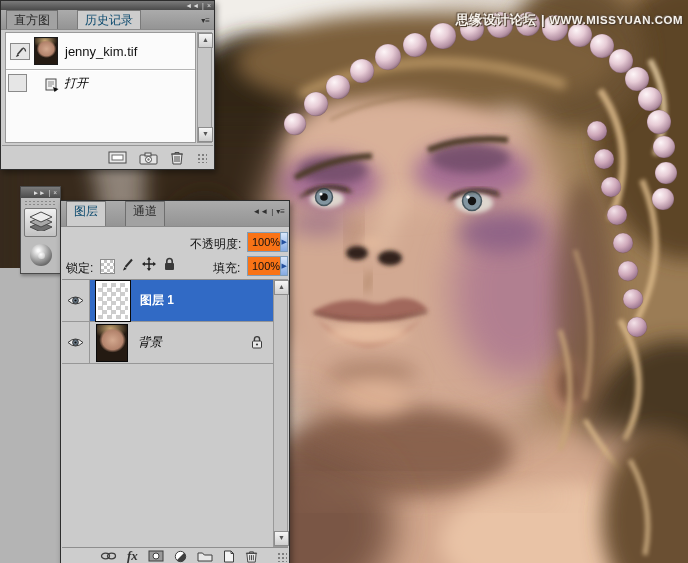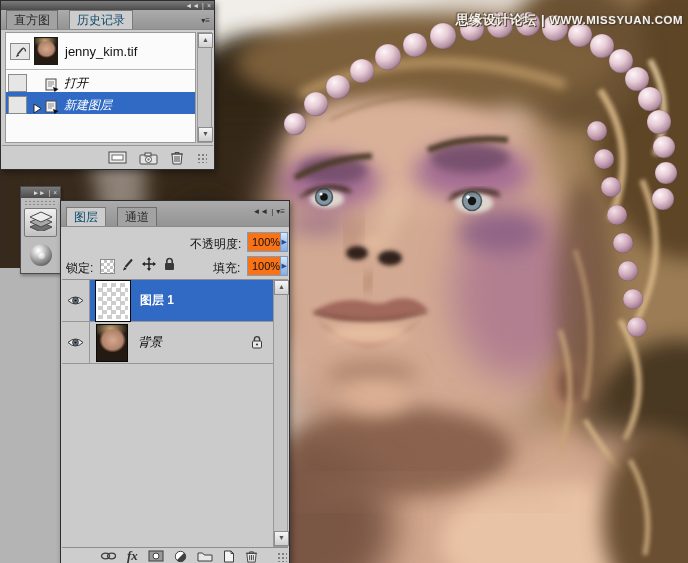--- a/index.html
+++ b/index.html
@@ -11,21 +11,21 @@
     color:#f6f2ec;letter-spacing:.5px;white-space:nowrap;
     text-shadow:1px 1px 0 #4a3a2c,-1px -1px 0 #6a5a48,0 0 3px #3a2c20;}
   #watermark .url{font-size:11.5px;}
   
   .panel{position:absolute;background:#cdcdcd;border:1px solid #2d2d2d;
          box-shadow:2px 3px 6px rgba(0,0,0,.38);}
   .titlebar{height:9px;background:linear-gradient(#7b7b7b,#4b4b4b);display:flex;
             justify-content:flex-end;align-items:center;gap:3px;padding:0 3px;
             color:#ddd;font-size:7px;line-height:7px;}
   .titlebar span{cursor:default;}
-  .tabrow{display:flex;align-items:flex-end;gap:11px;background:linear-gradient(#ababab,#949494);
+  .tabrow{display:flex;gap:19px;background:linear-gradient(#ababab,#949494);
           border-bottom:1px solid #8a8a8a;padding-left:5px;position:relative;}
   .tab{font-size:12px;line-height:14px;padding:2px 7px;color:#0c4a6e;white-space:nowrap;}
   .tab.inactive{background:#a2a2a2;border:1px solid #6e6e6e;border-bottom:none;color:#2a2a2a;}
   .tab.active{background:#cdcdcd;border:1px solid #7a7a7a;border-bottom:none;}
   .win-icons{position:absolute;right:4px;top:6px;font-size:8px;color:#2f2f2f;display:flex;gap:3px;}
   
   .vscroll{position:absolute;width:15px;background:#c6c6c6;border:1px solid #999;}
   .sarrow{position:absolute;left:0;width:13px;height:13px;background:linear-gradient(#f6f6f6,#cfcfcf);
           border:1px solid #8d8d8d;color:#555;font-size:7px;line-height:12px;text-align:center;}
   .sarrow.up{top:0;} .sarrow.down{bottom:0;}
@@ -319,34 +319,20 @@
         <div class="hwell"></div>
         <div class="ptr"></div>
         <svg width="15" height="14" viewBox="0 0 15 14">
           <rect x="2" y="1" width="10" height="11" fill="#f2f2f2" stroke="#4a4a4a"></rect>
           <path d="M4,4 h6 M4,6 h6 M4,8 h4" stroke="#8a8a8a" stroke-width="1"></path>
           <path d="M9,9 l5.5,2 -4,3 z" fill="#101010"></path>
         </svg>
         <span class="state-label">打开</span>
       </div>
 
-      <div class="state-row selected">
-        <div class="hwell"></div>
-        <div class="ptr">
-          <svg width="9" height="11" viewBox="0 0 9 11">
-              <path d="M1,1 L8,5.5 L1,10 Z" fill="#fff" stroke="#222" stroke-width="1"></path>
-            </svg>
-        </div>
-        <svg width="15" height="14" viewBox="0 0 15 14">
-          <rect x="2" y="1" width="10" height="11" fill="#f2f2f2" stroke="#4a4a4a"></rect>
-          <path d="M4,4 h6 M4,6 h6 M4,8 h4" stroke="#8a8a8a" stroke-width="1"></path>
-          <path d="M9,9 l5.5,2 -4,3 z" fill="#101010"></path>
-        </svg>
-        <span class="state-label">新建图层</span>
-      </div>
     </div>
 
     <div class="vscroll" id="hist-scroll">
       <div class="sarrow up">▲</div>
       <div class="sarrow down">▼</div>
     </div>
 
     <div class="hist-footer">
       <button class="fbtn">
         <svg width="19" height="13" viewBox="0 0 19 13">

